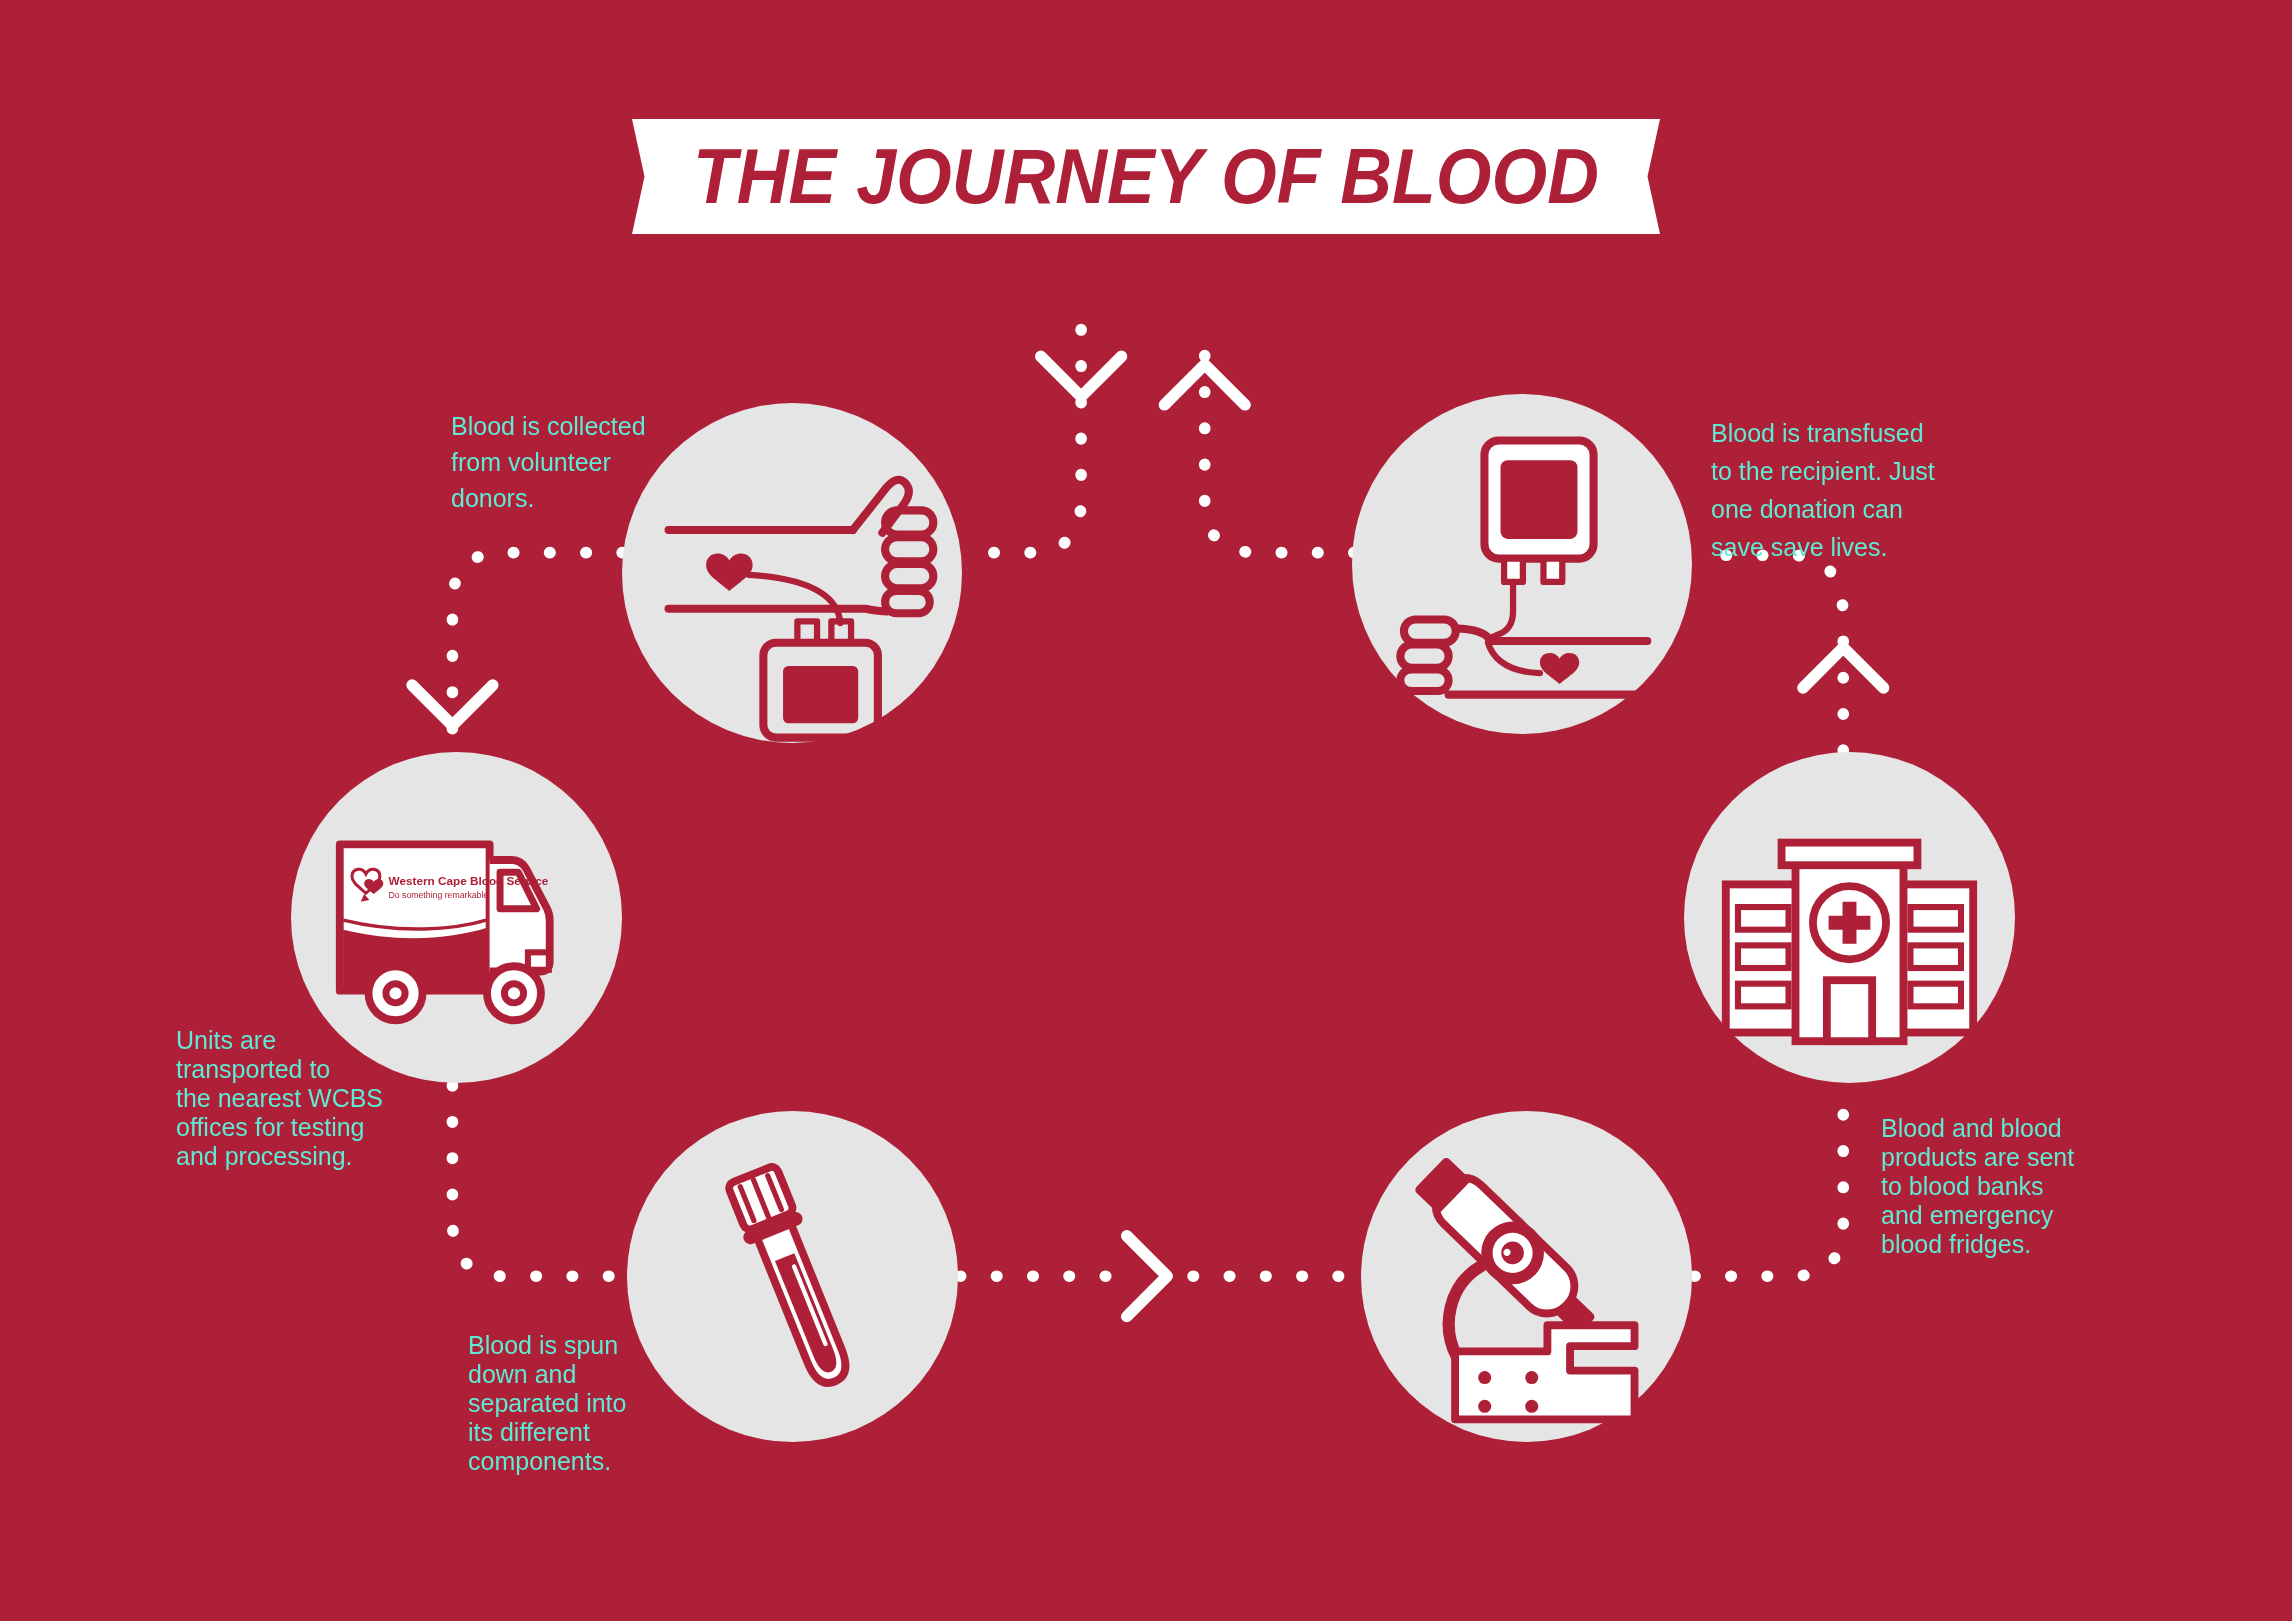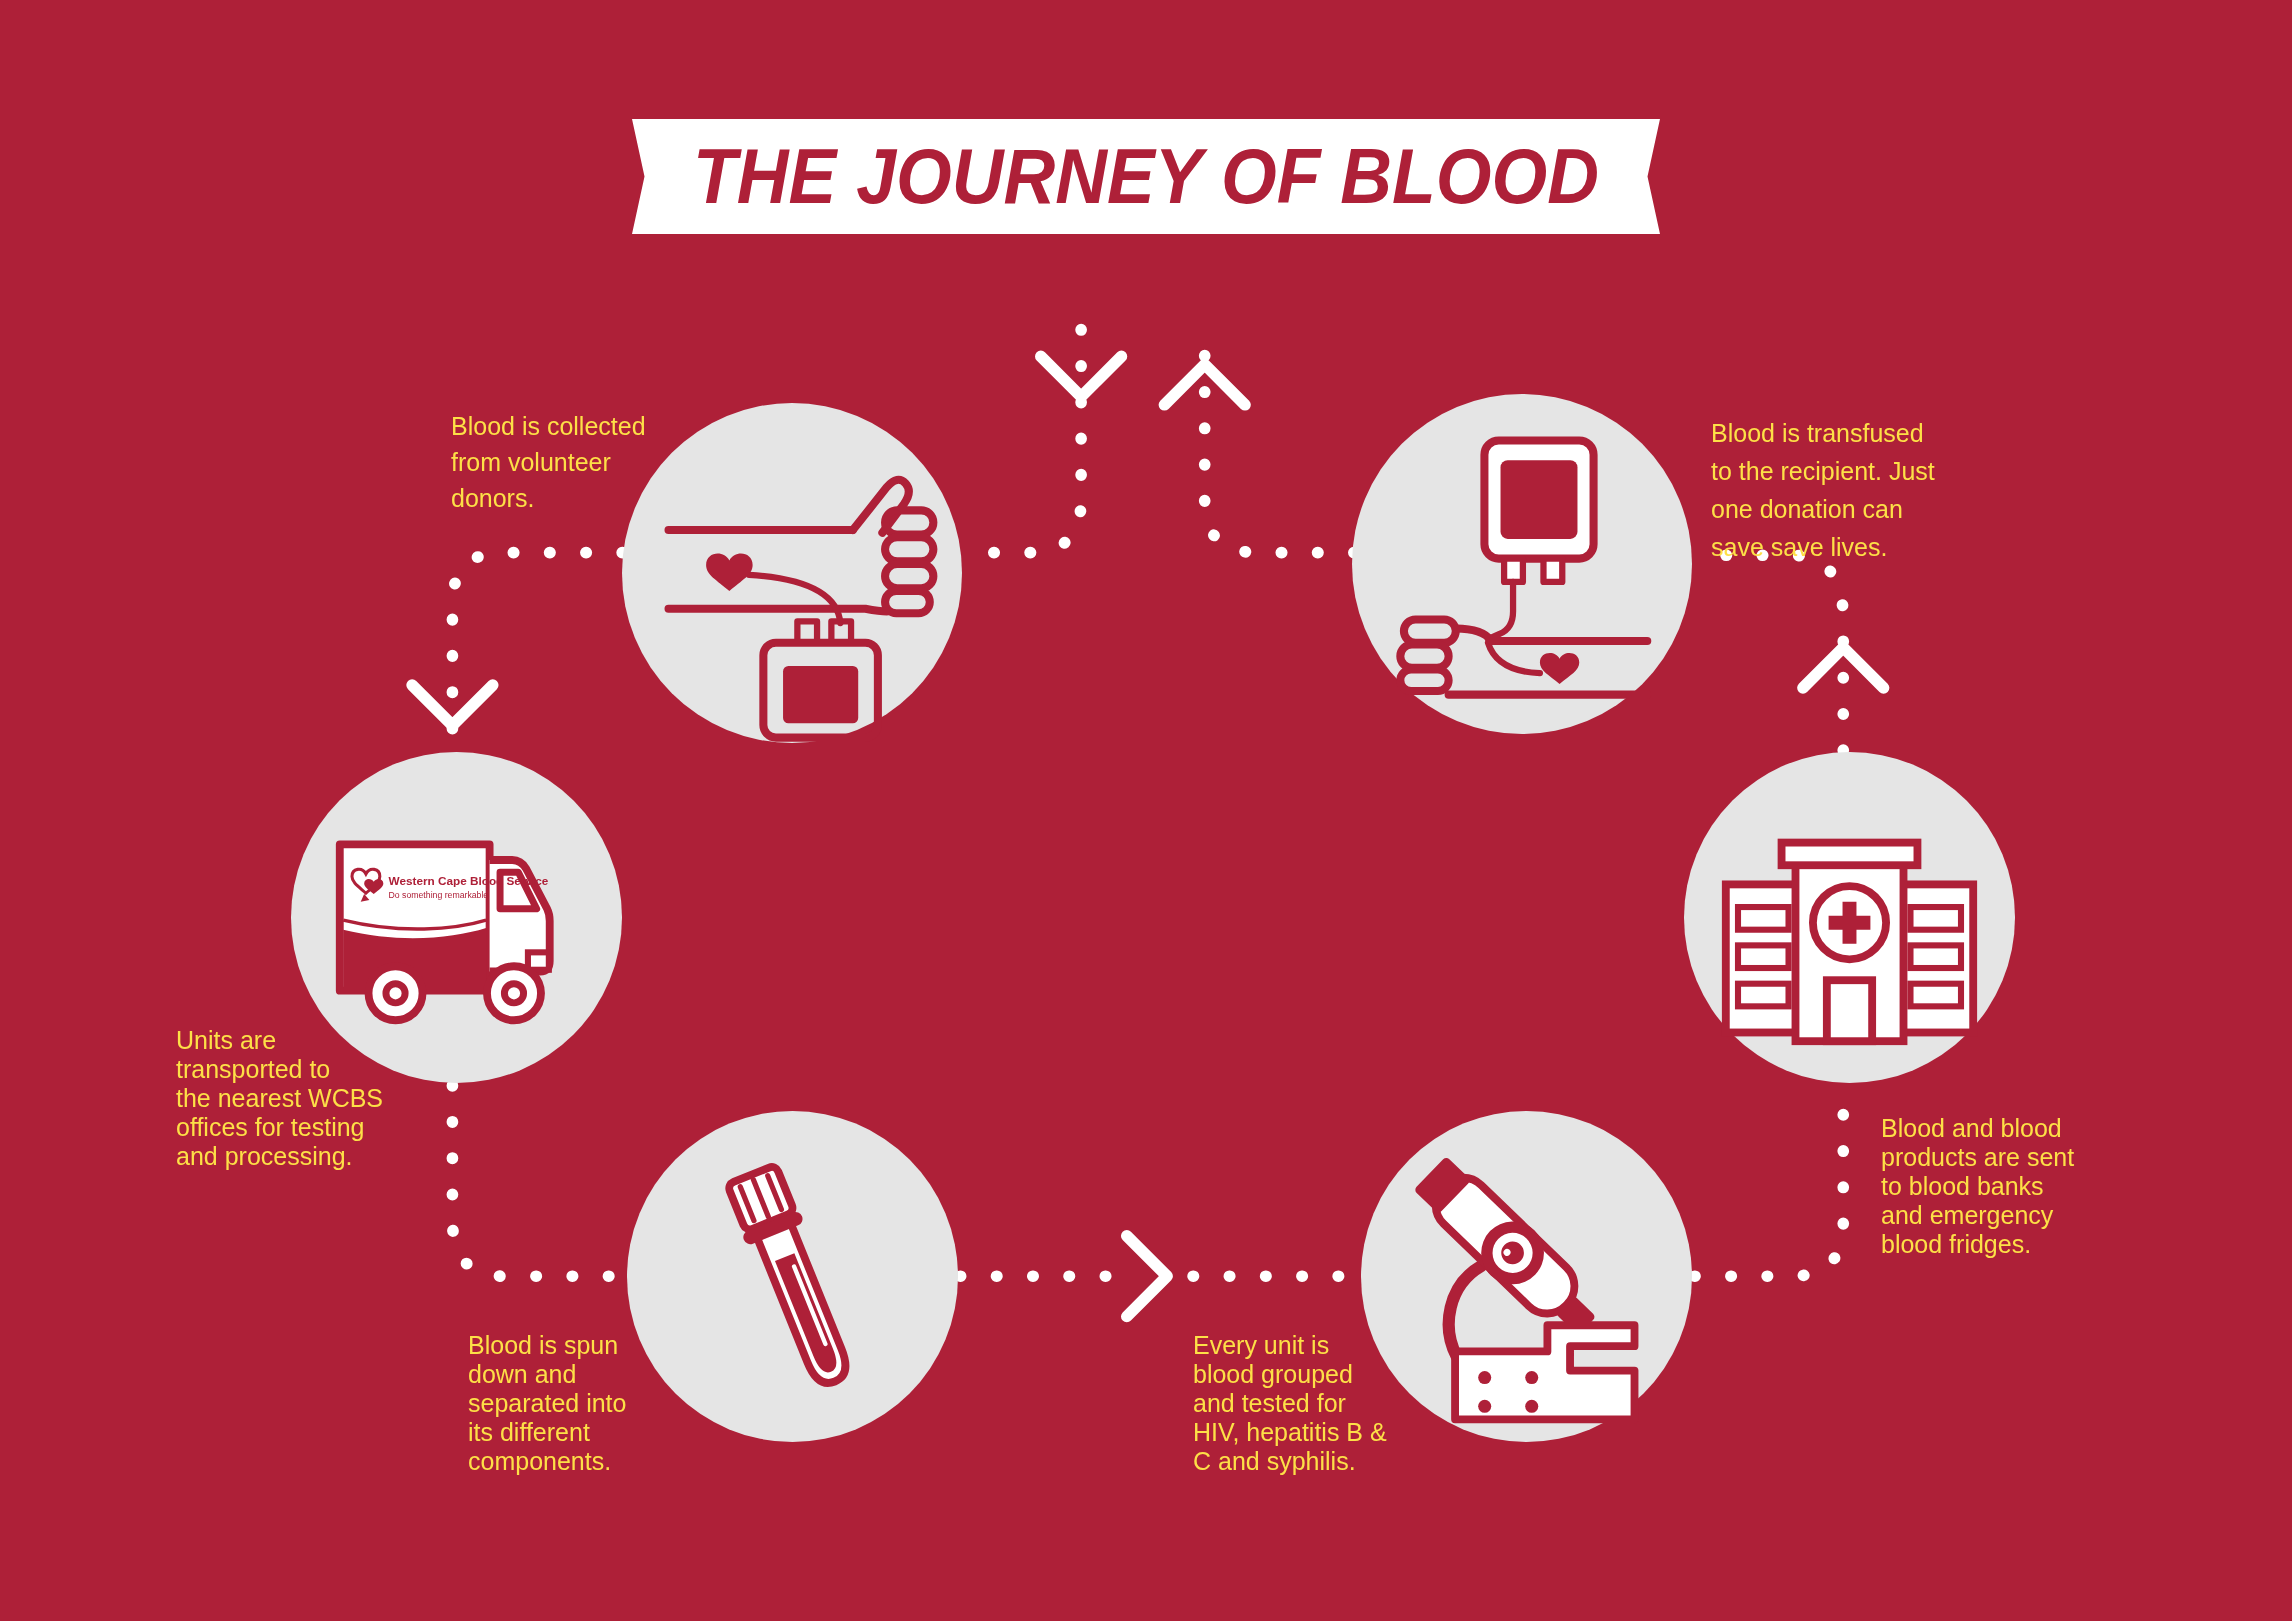--- a/index.html
+++ b/index.html
@@ -17,21 +17,21 @@
   .title{
     color:#AE2038;font-size:77px;font-weight:bold;white-space:nowrap;
     transform:scaleX(0.93);letter-spacing:0px;
   }
   .circle{
     position:absolute;background:#e5e5e5;border-radius:50%;
     display:flex;align-items:center;justify-content:center;
   }
   .circle svg{width:100%;height:100%;}
   .caption{
-    position:absolute;color:#fde047;font-size:25px;white-space:pre-line;
+    position:absolute;color:#5eead4;font-size:25px;white-space:pre-line;
   }
   .lh32{line-height:29px;} .lh40{line-height:36px;} .lh42{line-height:38px;}
   .paths{position:absolute;left:0;top:0;}
 </style>
 </head>
 <body>
 
 <div class="canvas">
 
   <div class="banner">
@@ -191,25 +191,20 @@
   <div class="caption lh32" style="left:176px;top:1026px;width:260px;">Units are
 transported to
 the nearest WCBS
 offices for testing
 and processing.</div>
   <div class="caption lh32" style="left:452px;top:1331px;width:215px;margin-left:16px;">Blood is spun
 down and
 separated into
 its different
 components.</div>
-  <div class="caption lh32" style="left:1193px;top:1331px;width:251px;">Every unit is
-blood grouped
-and tested for
-HIV, hepatitis B &amp;
-C and syphilis.</div>
   <div class="caption lh32" style="left:1881px;top:1114px;width:260px;">Blood and blood
 products are sent
 to blood banks
 and emergency
 blood fridges.</div>
   <div class="caption lh42" style="left:1711px;top:414px;width:287px;">Blood is transfused
 to the recipient. Just
 one donation can
 save save lives.</div>
 

